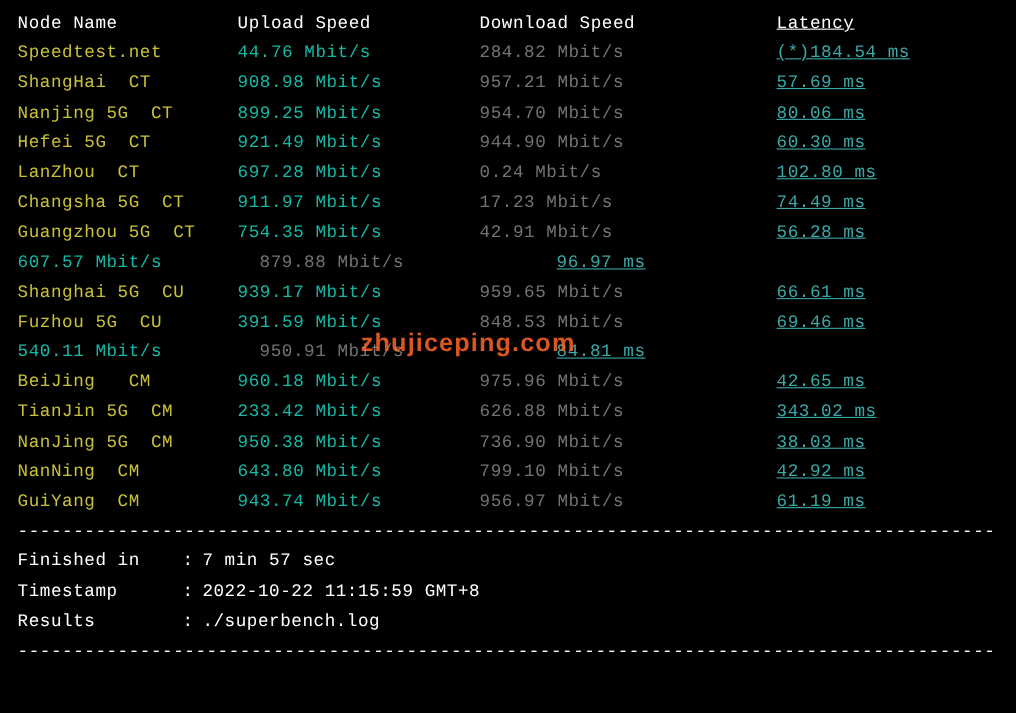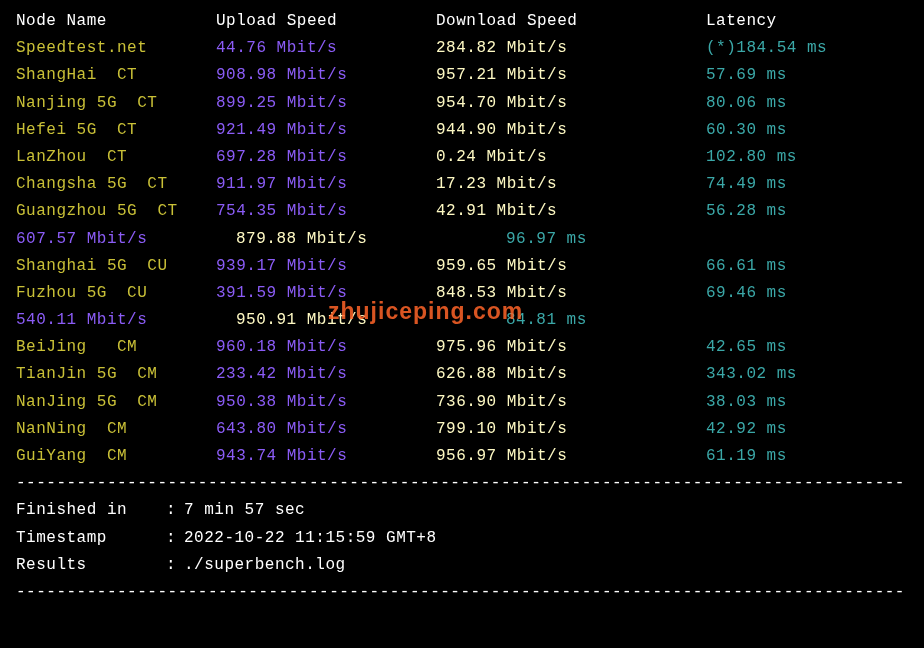--- a/index.html
+++ b/index.html
@@ -18,25 +18,25 @@
       line-height: 1.7;
       letter-spacing: 0.5px;
     }
     .row {
       display: flex;
       white-space: pre;
     }
     .col-node { width: 200px; }
     .col-upload { width: 220px; }
     .col-download { width: 270px; }
-    .col-latency { flex: 1; }
+    .col-latency { flex: 1; text-decoration: underline; }
     .header { color: #ffffff; }
     .yellow { color: #c9c037; }
-    .green { color: #8b5cf6; }
-    .red { color: #fef9c3; }
+    .green { color: #14b8a6; }
+    .red { color: #737373; }
     .cyan { color: #3ba8a8; }
     .white { color: #ffffff; }
     .divider {
       color: #ffffff;
       letter-spacing: 0.5px;
       overflow: hidden;
       white-space: nowrap;
     }
     .footer-row {
       display: flex;

